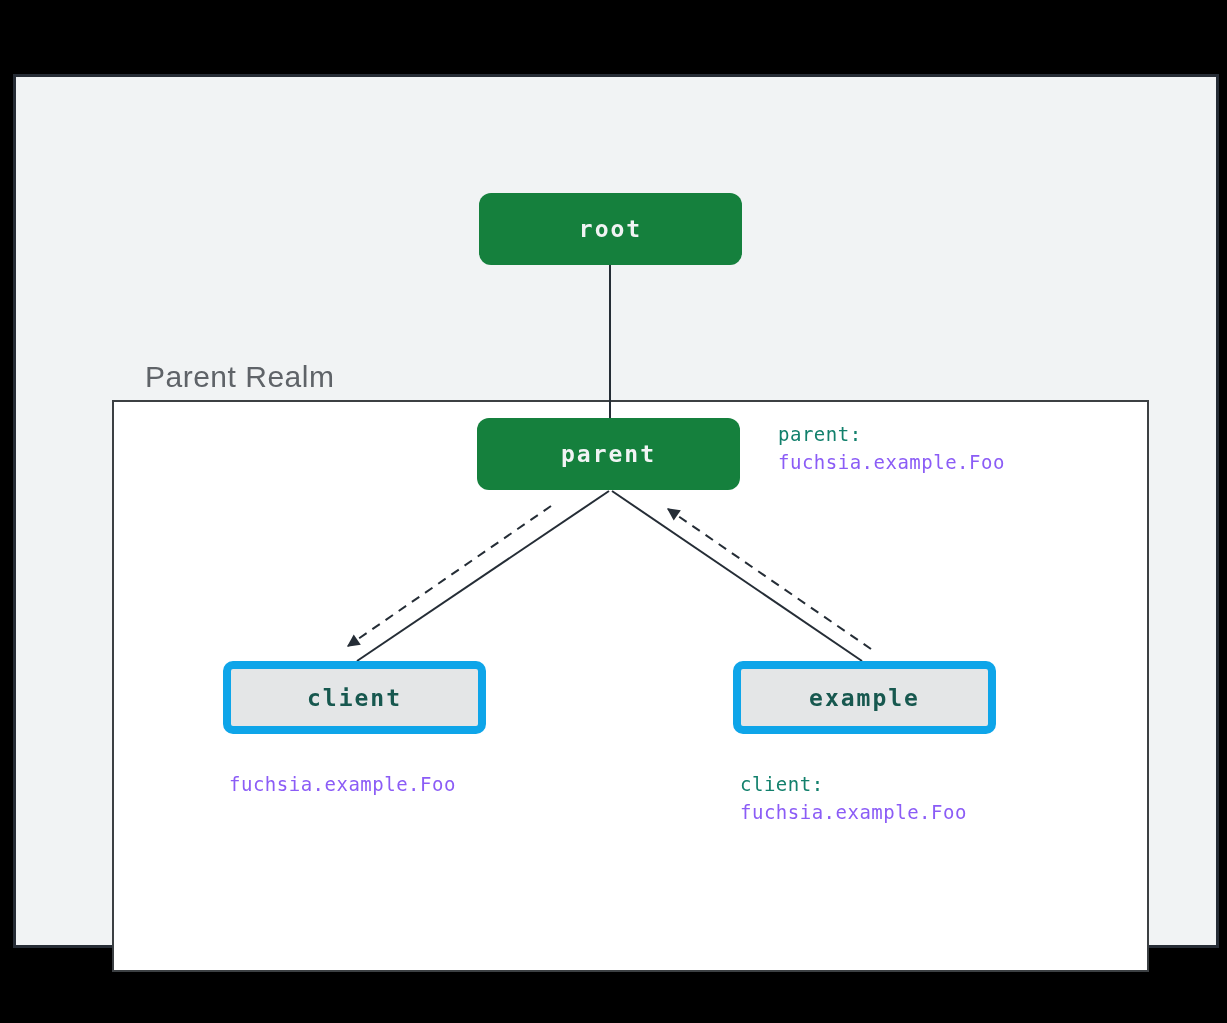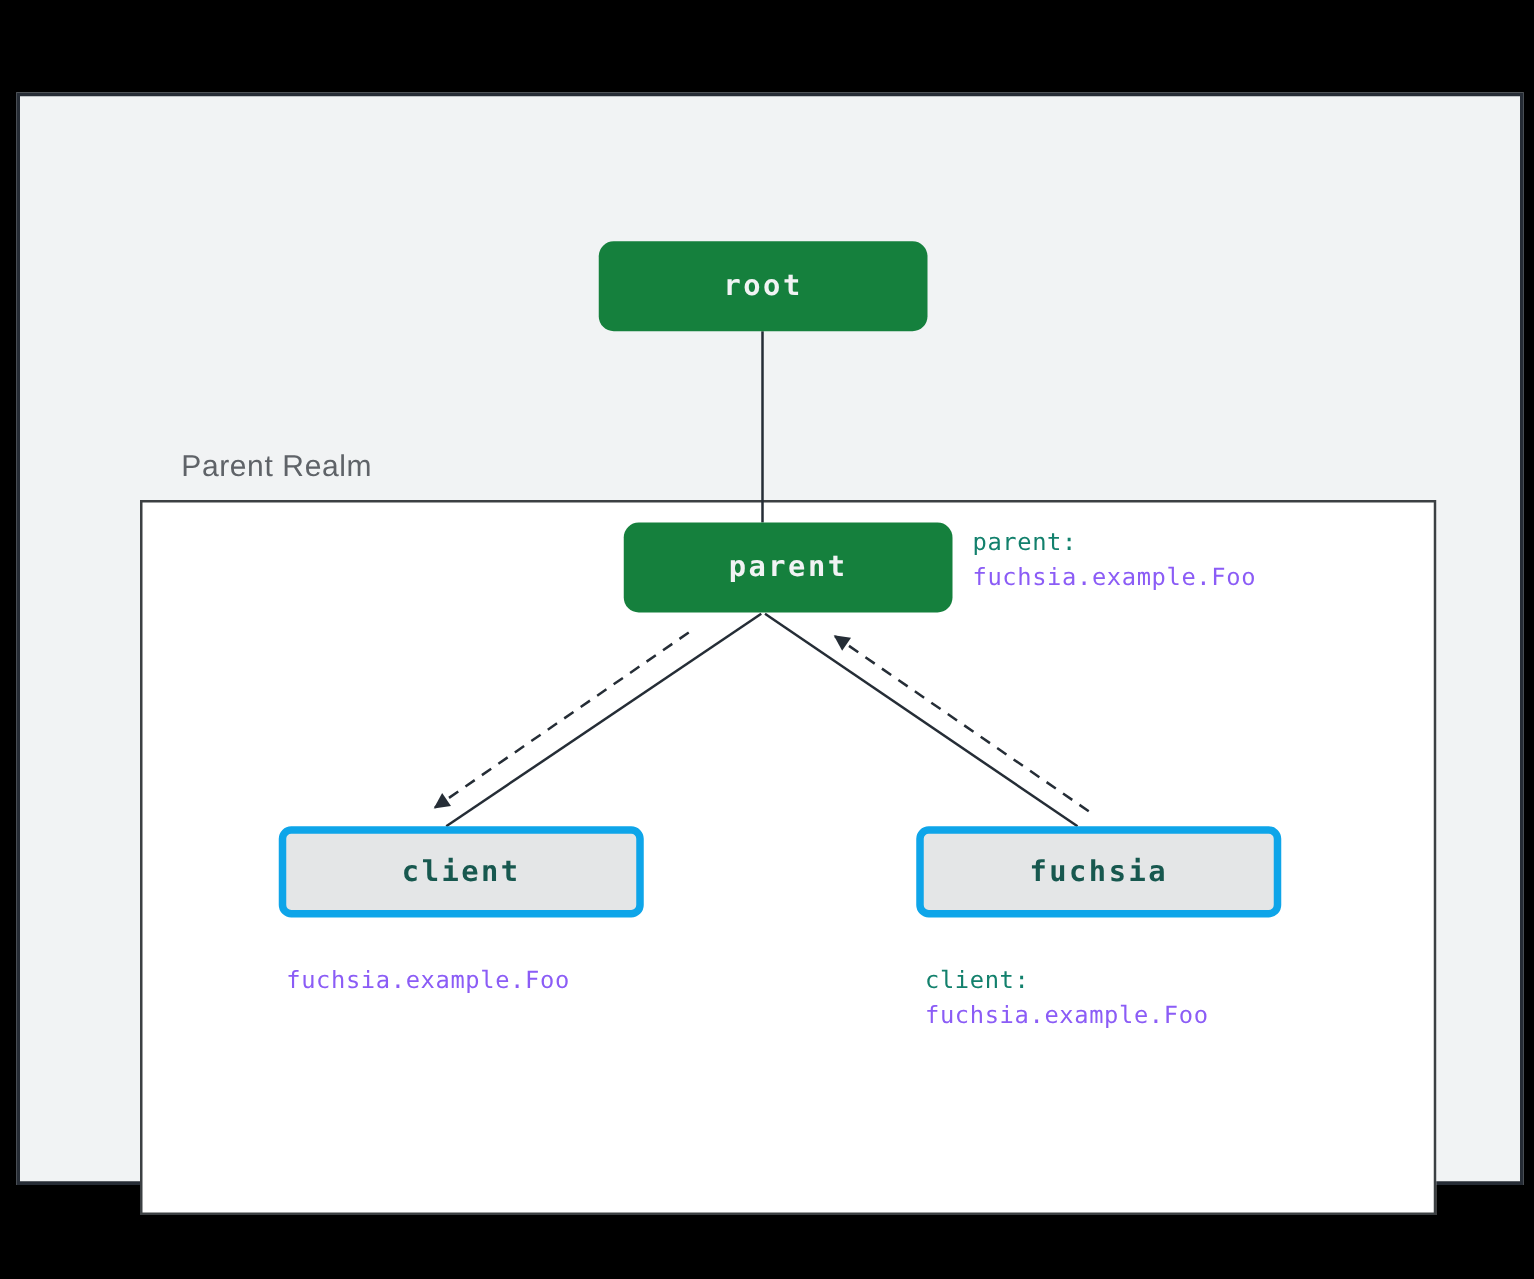--- a/index.html
+++ b/index.html
@@ -27,21 +27,21 @@
     left: 96px; top: 323px;
     width: 1037px; height: 572px;
     background: #ffffff;
     border: 2px solid #3c4043;
   }
 
   .realm-label {
     position: absolute;
     left: 145px; top: 360px;
     font-family: "Liberation Sans", sans-serif;
-    font-size: 24px;
+    font-size: 30px;
     font-weight: 400;
     color: #5f6368;
     letter-spacing: 0.5px;
   }
 
   .node {
     position: absolute;
     display: flex;
     align-items: center;
     justify-content: center;
@@ -51,29 +51,29 @@
   }
 
   .node-green {
     width: 263px; height: 72px;
     background: #15803d;
     color: #f1f3f4;
     border-radius: 12px;
   }
 
   .node-gray {
-    width: 292px; height: 73px;
+    width: 263px; height: 73px;
     background: #e4e6e7;
     color: #17584f;
-    border: 6px solid #0ea5e9;
+    border: 8px solid #0ea5e9;
     border-radius: 10px;
   }
 
   #node-root     { left: 479px; top: 193px; }
-  #node-parent   { left: 499px; top: 418px; align-items: center; }
+  #node-parent   { left: 477px; top: 418px; align-items: center; }
   #node-client   { left: 223px; top: 661px; }
   #node-provider { left: 733px; top: 661px; }
 
   .annotation {
     position: absolute;
     font-size: 19px;
     line-height: 28px;
     letter-spacing: 0.5px;
   }
   .annotation .keyword { color: #12806c; }
@@ -126,21 +126,21 @@
 
   <div class="node node-green" id="node-parent">
     <span>parent</span>
   </div>
 
   <div class="node node-gray" id="node-client">
     <span>client</span>
   </div>
 
   <div class="node node-gray" id="node-provider">
-    <span>fuchsia</span>
+    <span>example</span>
   </div>
 
   <div class="annotation" id="annotation-offer">
     <div class="keyword">parent:</div>
     <div class="value">fuchsia.example.Foo</div>
   </div>
 
   <div class="annotation" id="annotation-use">
     <div class="value">fuchsia.example.Foo</div>
   </div>

